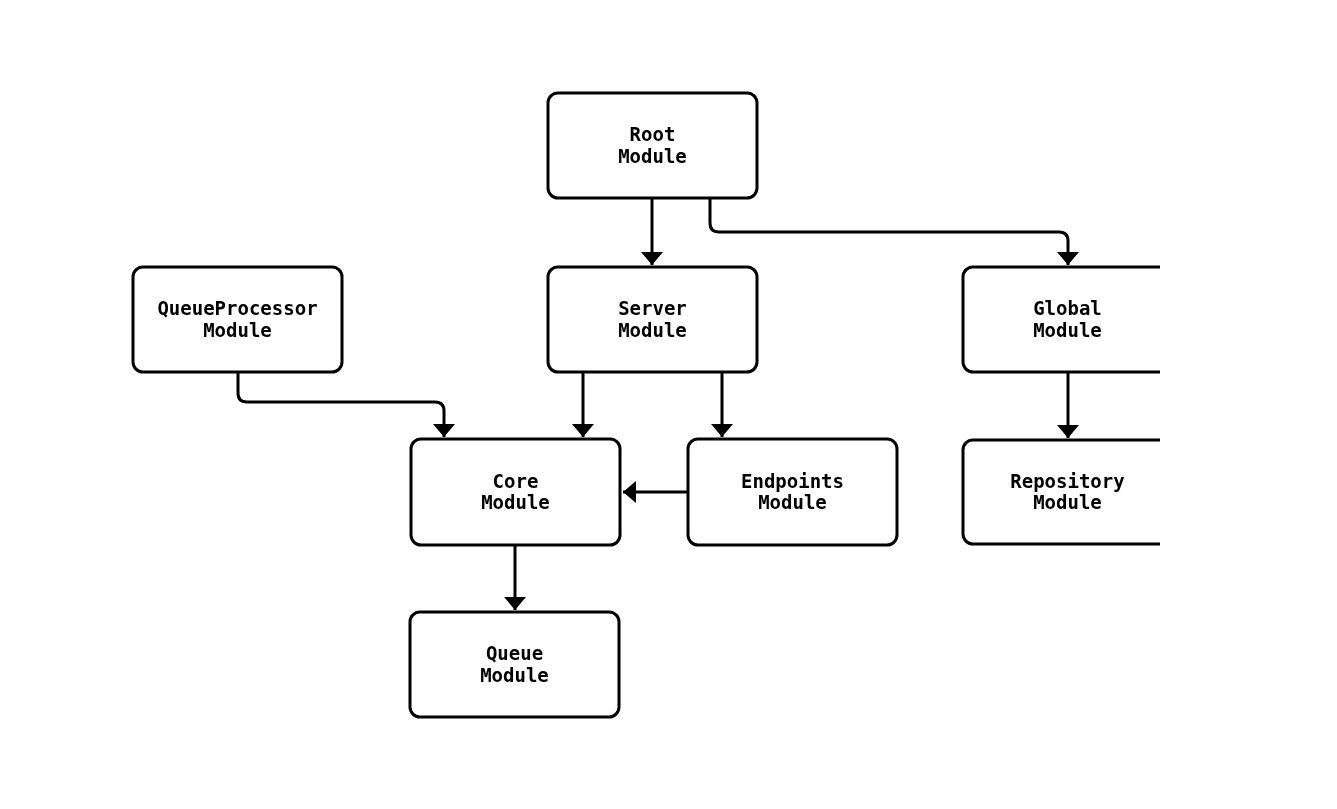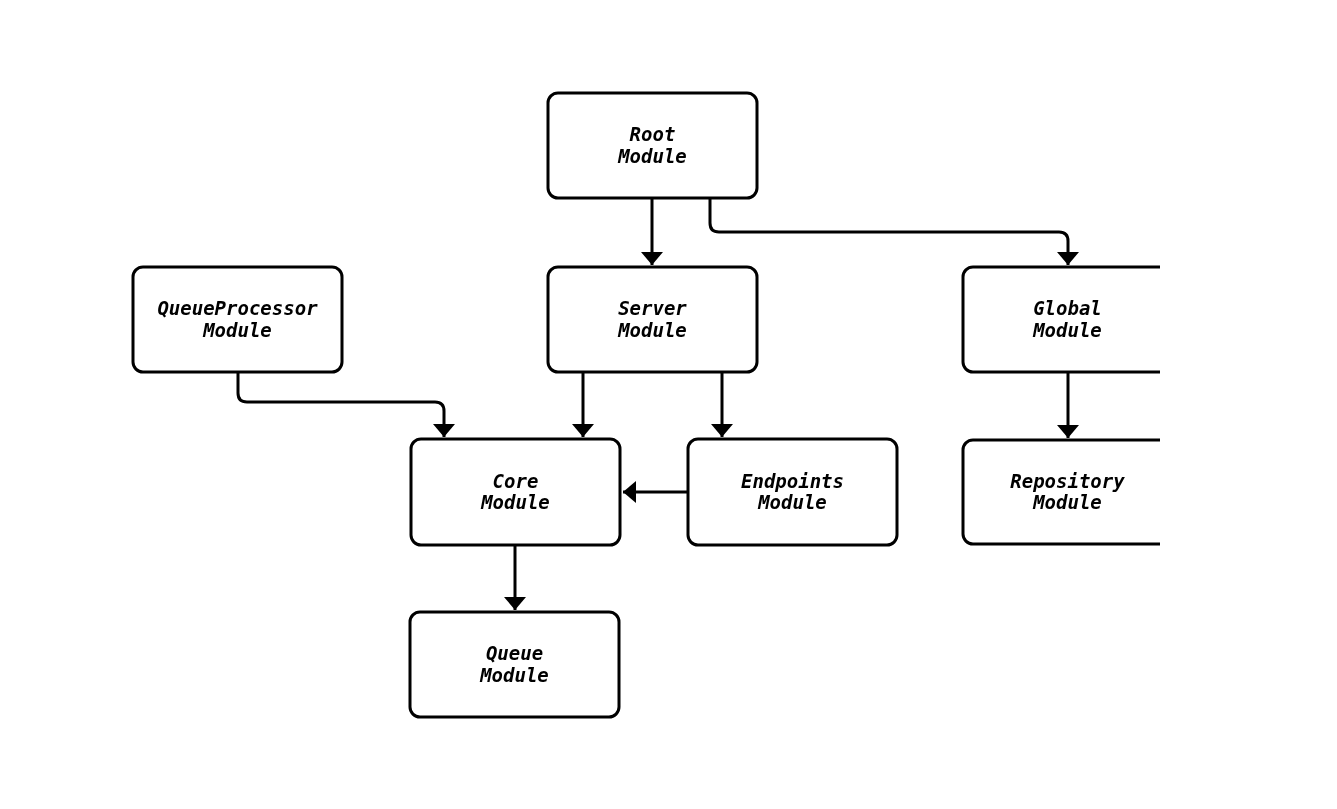--- a/index.html
+++ b/index.html
@@ -7,21 +7,20 @@
     padding: 0;
     background: #ffffff;
     font-family: "DejaVu Sans Mono", "Liberation Mono", monospace;
   }
   .canvas {
     position: relative;
     width: 1160px;
     height: 809px;
     background: #ffffff;
     overflow: hidden;
-    font-style: italic;
   }
   svg { display: block; }
   .node-box {
     fill: #ffffff;
     stroke: #000000;
     stroke-width: 3;
   }
   .node-label {
     fill: #000000;
     font-family: "DejaVu Sans Mono", "Liberation Mono", monospace;

